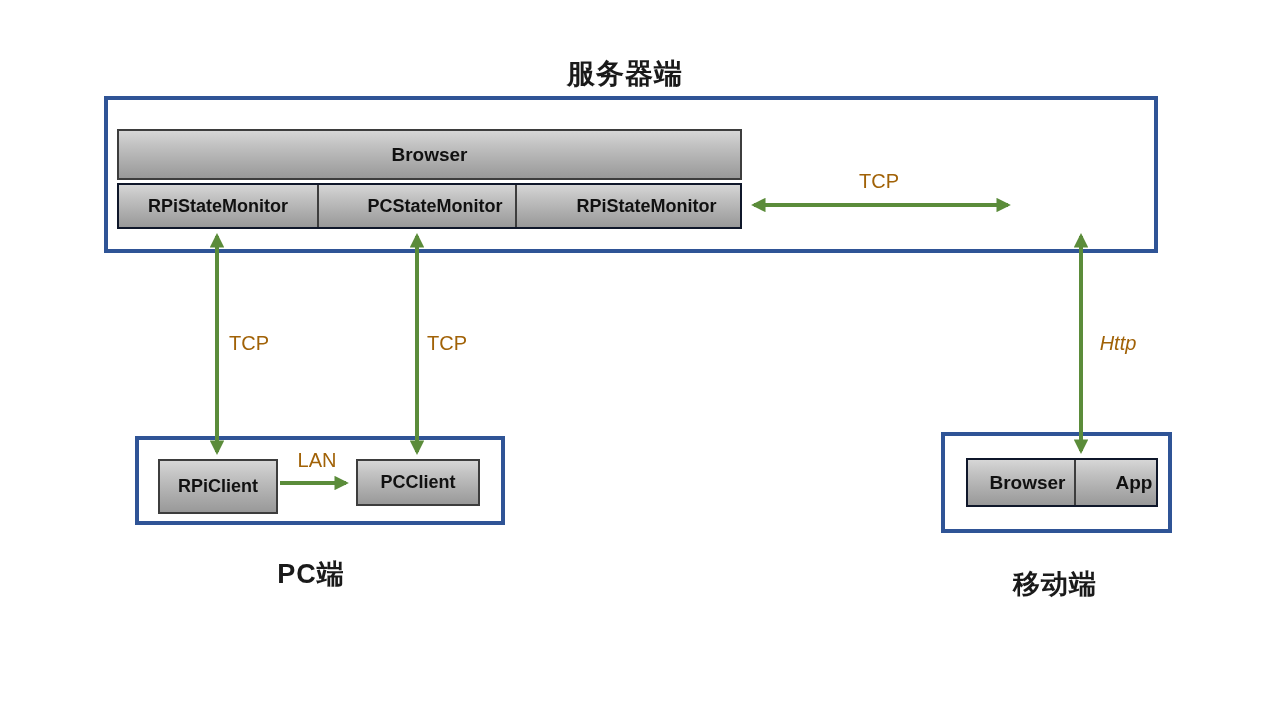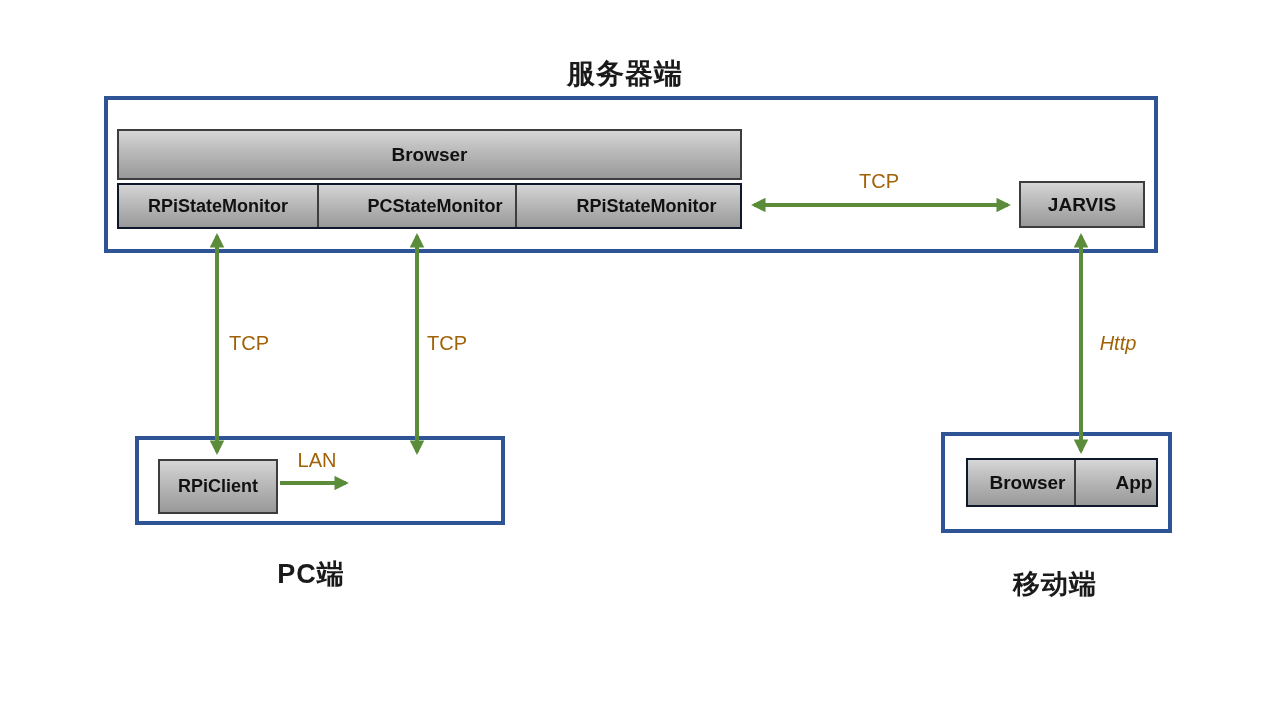--- a/index.html
+++ b/index.html
@@ -85,28 +85,28 @@
       <span>RPiStateMonitor</span>
     </div>
     <div class="cell" style="width:198px; font-size:18px;">
       <span>PCStateMonitor</span>
     </div>
     <div class="cell" style="flex:1; font-size:18px;">
       <span>RPiStateMonitor</span>
     </div>
   </div>
 
-  <div class="gray-box" style="left:1019px; top:181px; width:126px; height:47px; font-size:19px;">
-    <span>JARVIS</span>
-  </div>
 
   <div class="blue-box" style="left:135px; top:436px; width:370px; height:89px;"></div>
 
   <div class="gray-box" style="left:158px; top:459px; width:120px; height:55px; font-size:18px;">
     <span>RPiClient</span>
+  </div>
+  <div class="gray-box" style="left:356px; top:459px; width:124px; height:47px; font-size:18px;">
+    <span>PCClient</span>
   </div>
 
   <div class="blue-box" style="left:941px; top:432px; width:231px; height:101px;"></div>
 
   <div class="cell-row" style="left:966px; top:458px; width:192px; height:49px;">
     <div class="cell" style="width:106px; font-size:19px;padding-left:13px;">
       <span>Browser</span>
     </div>
     <div class="cell" style="flex:1; font-size:19px;">
       <span>App</span>

